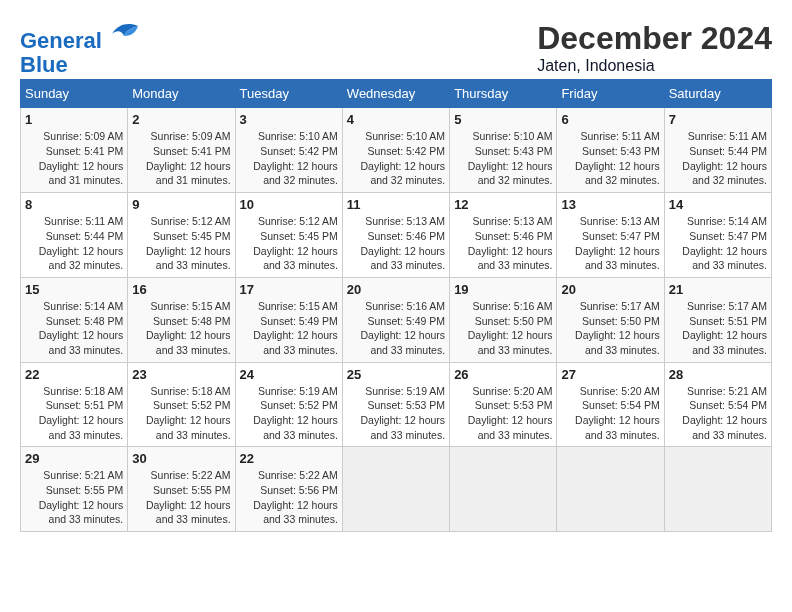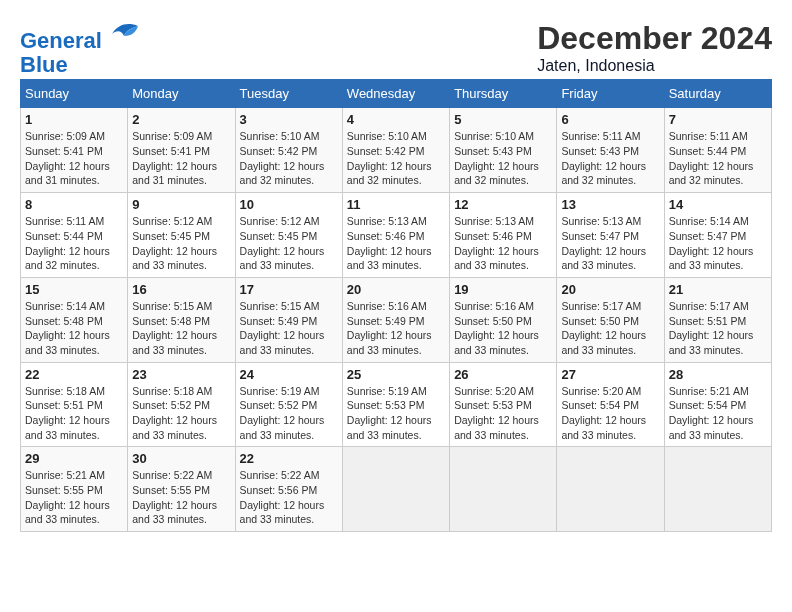--- a/index.html
+++ b/index.html
@@ -74,20 +74,21 @@
       font-size: 13px;
       font-weight: bold;
       color: #222;
       display: block;
       margin-bottom: 2px;
     }
     .day-info {
       color: #333;
       font-size: 10.5px;
       line-height: 1.4;
+      text-align: right;
     }
     .empty-cell {
       background: #f0f0f0 !important;
     }
   </style>
 </head>
 <body>
 
 <div class="header">
   <div class="logo">

